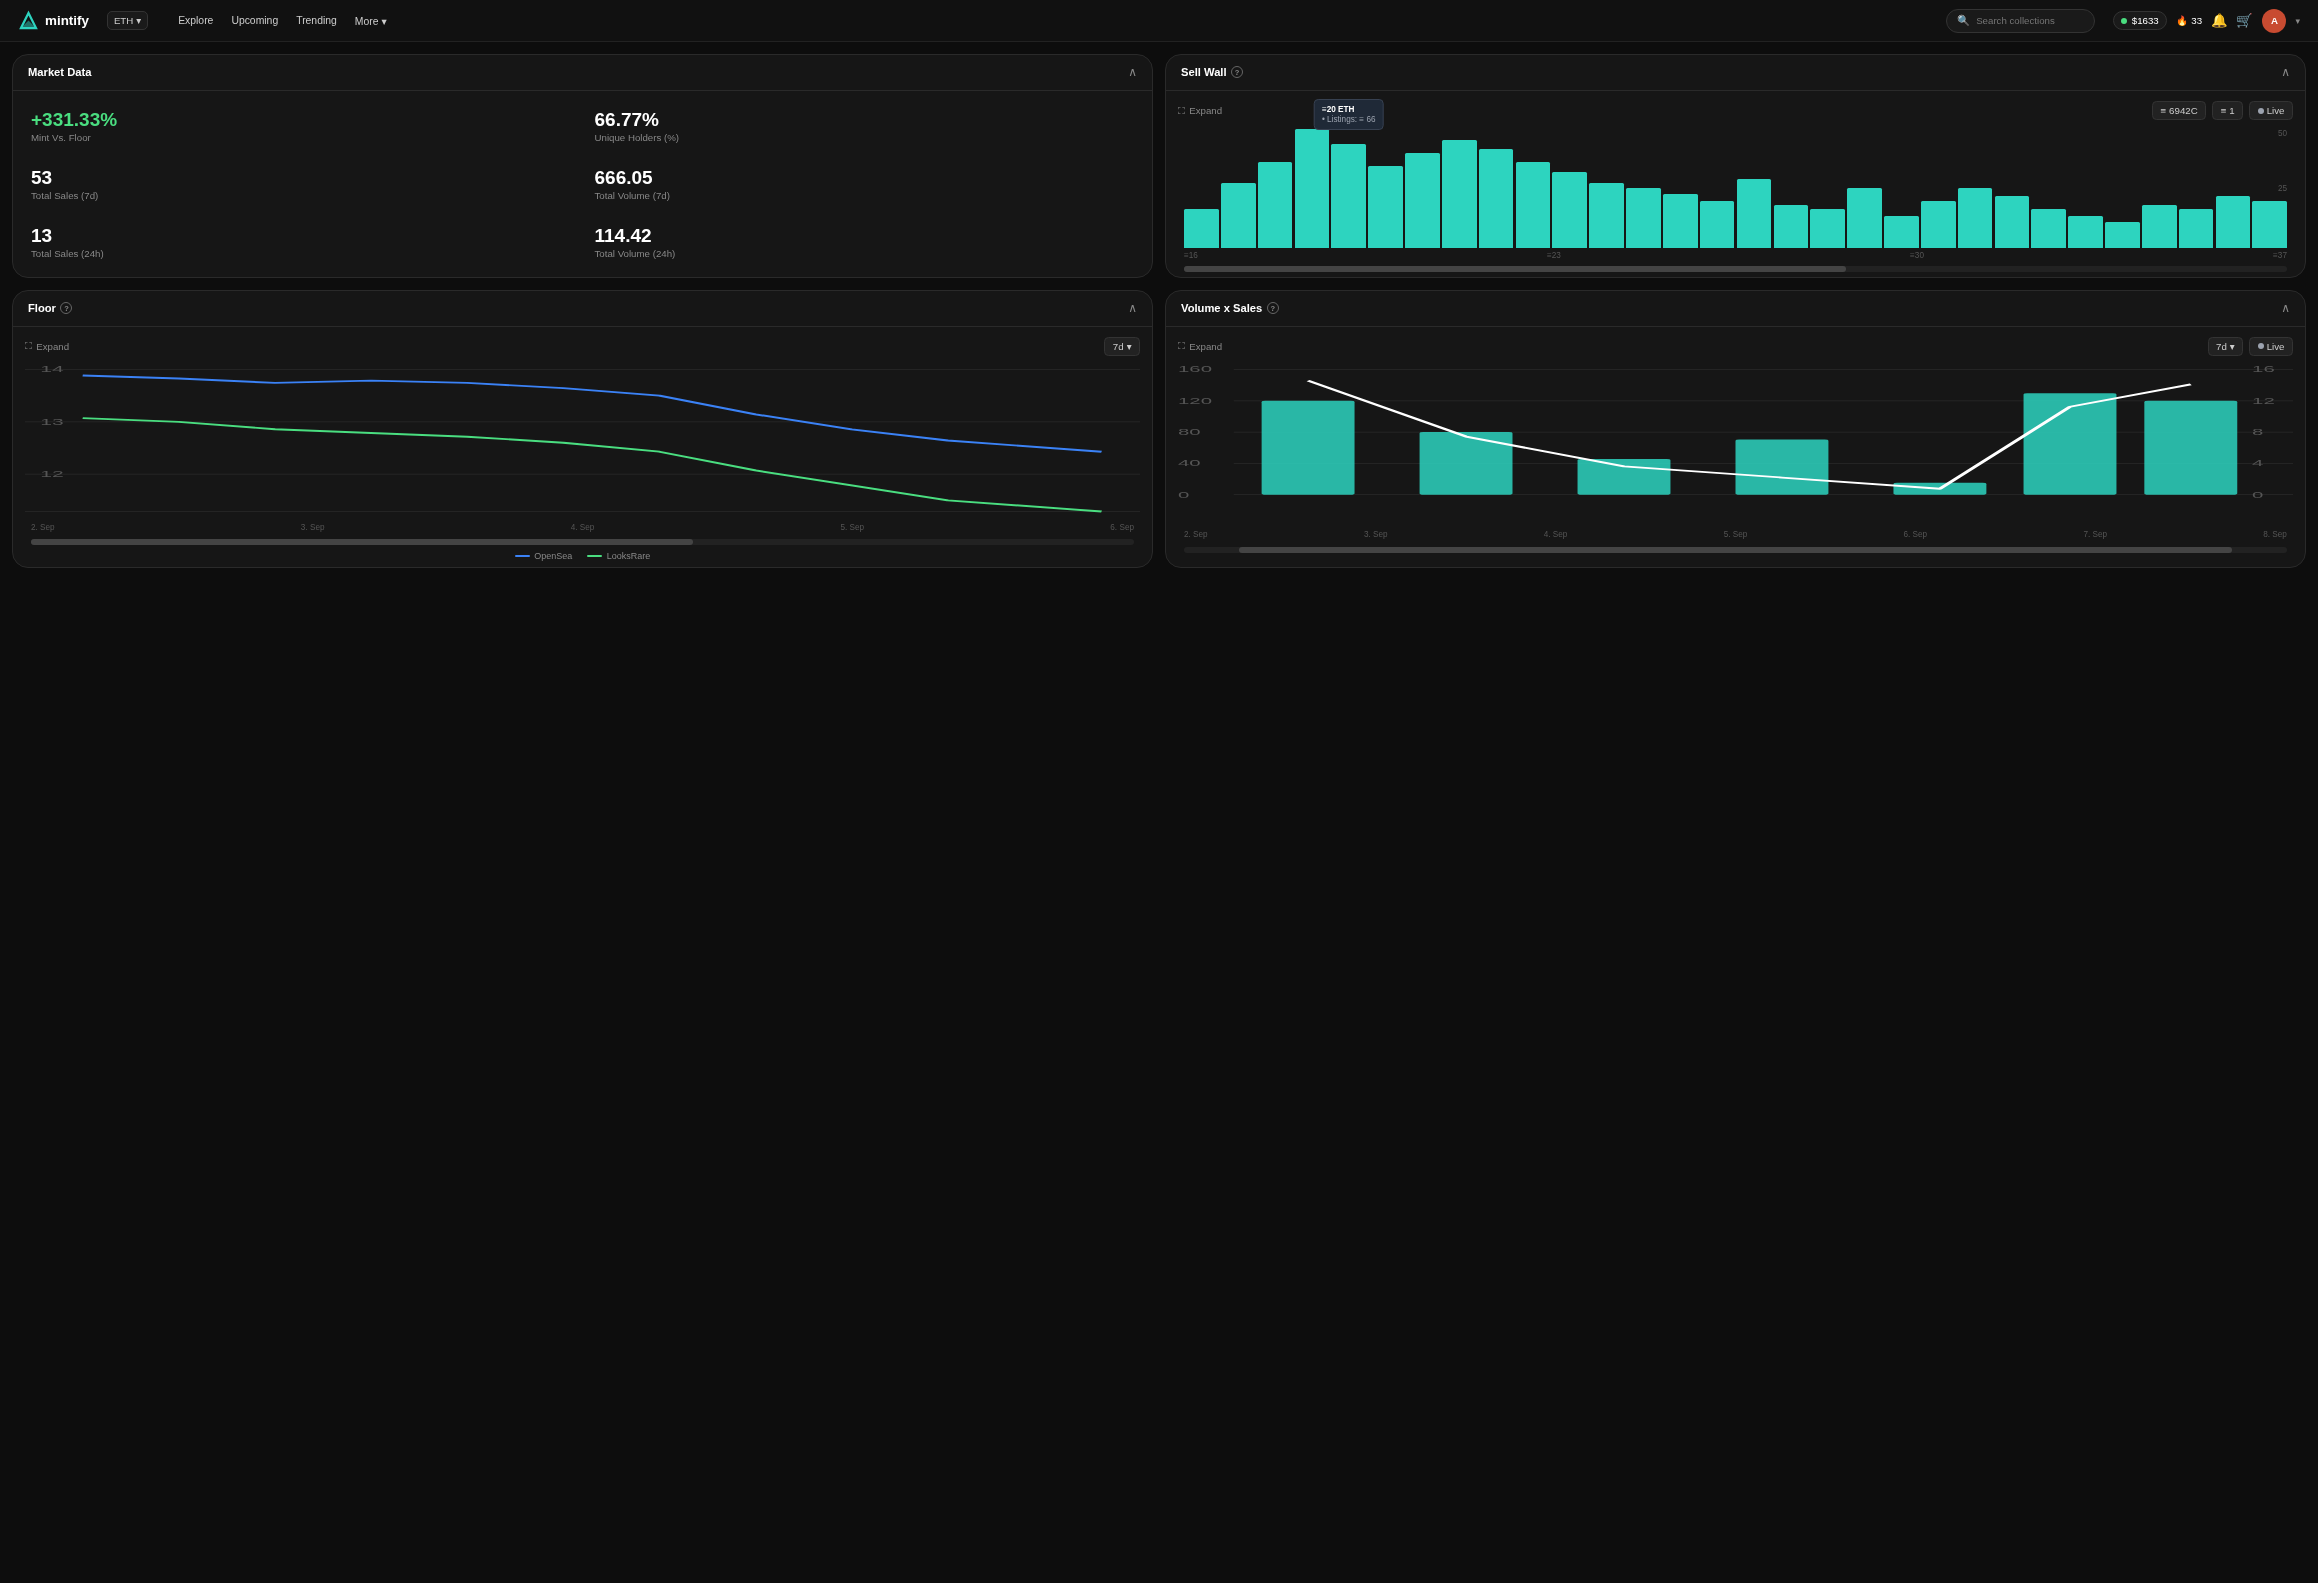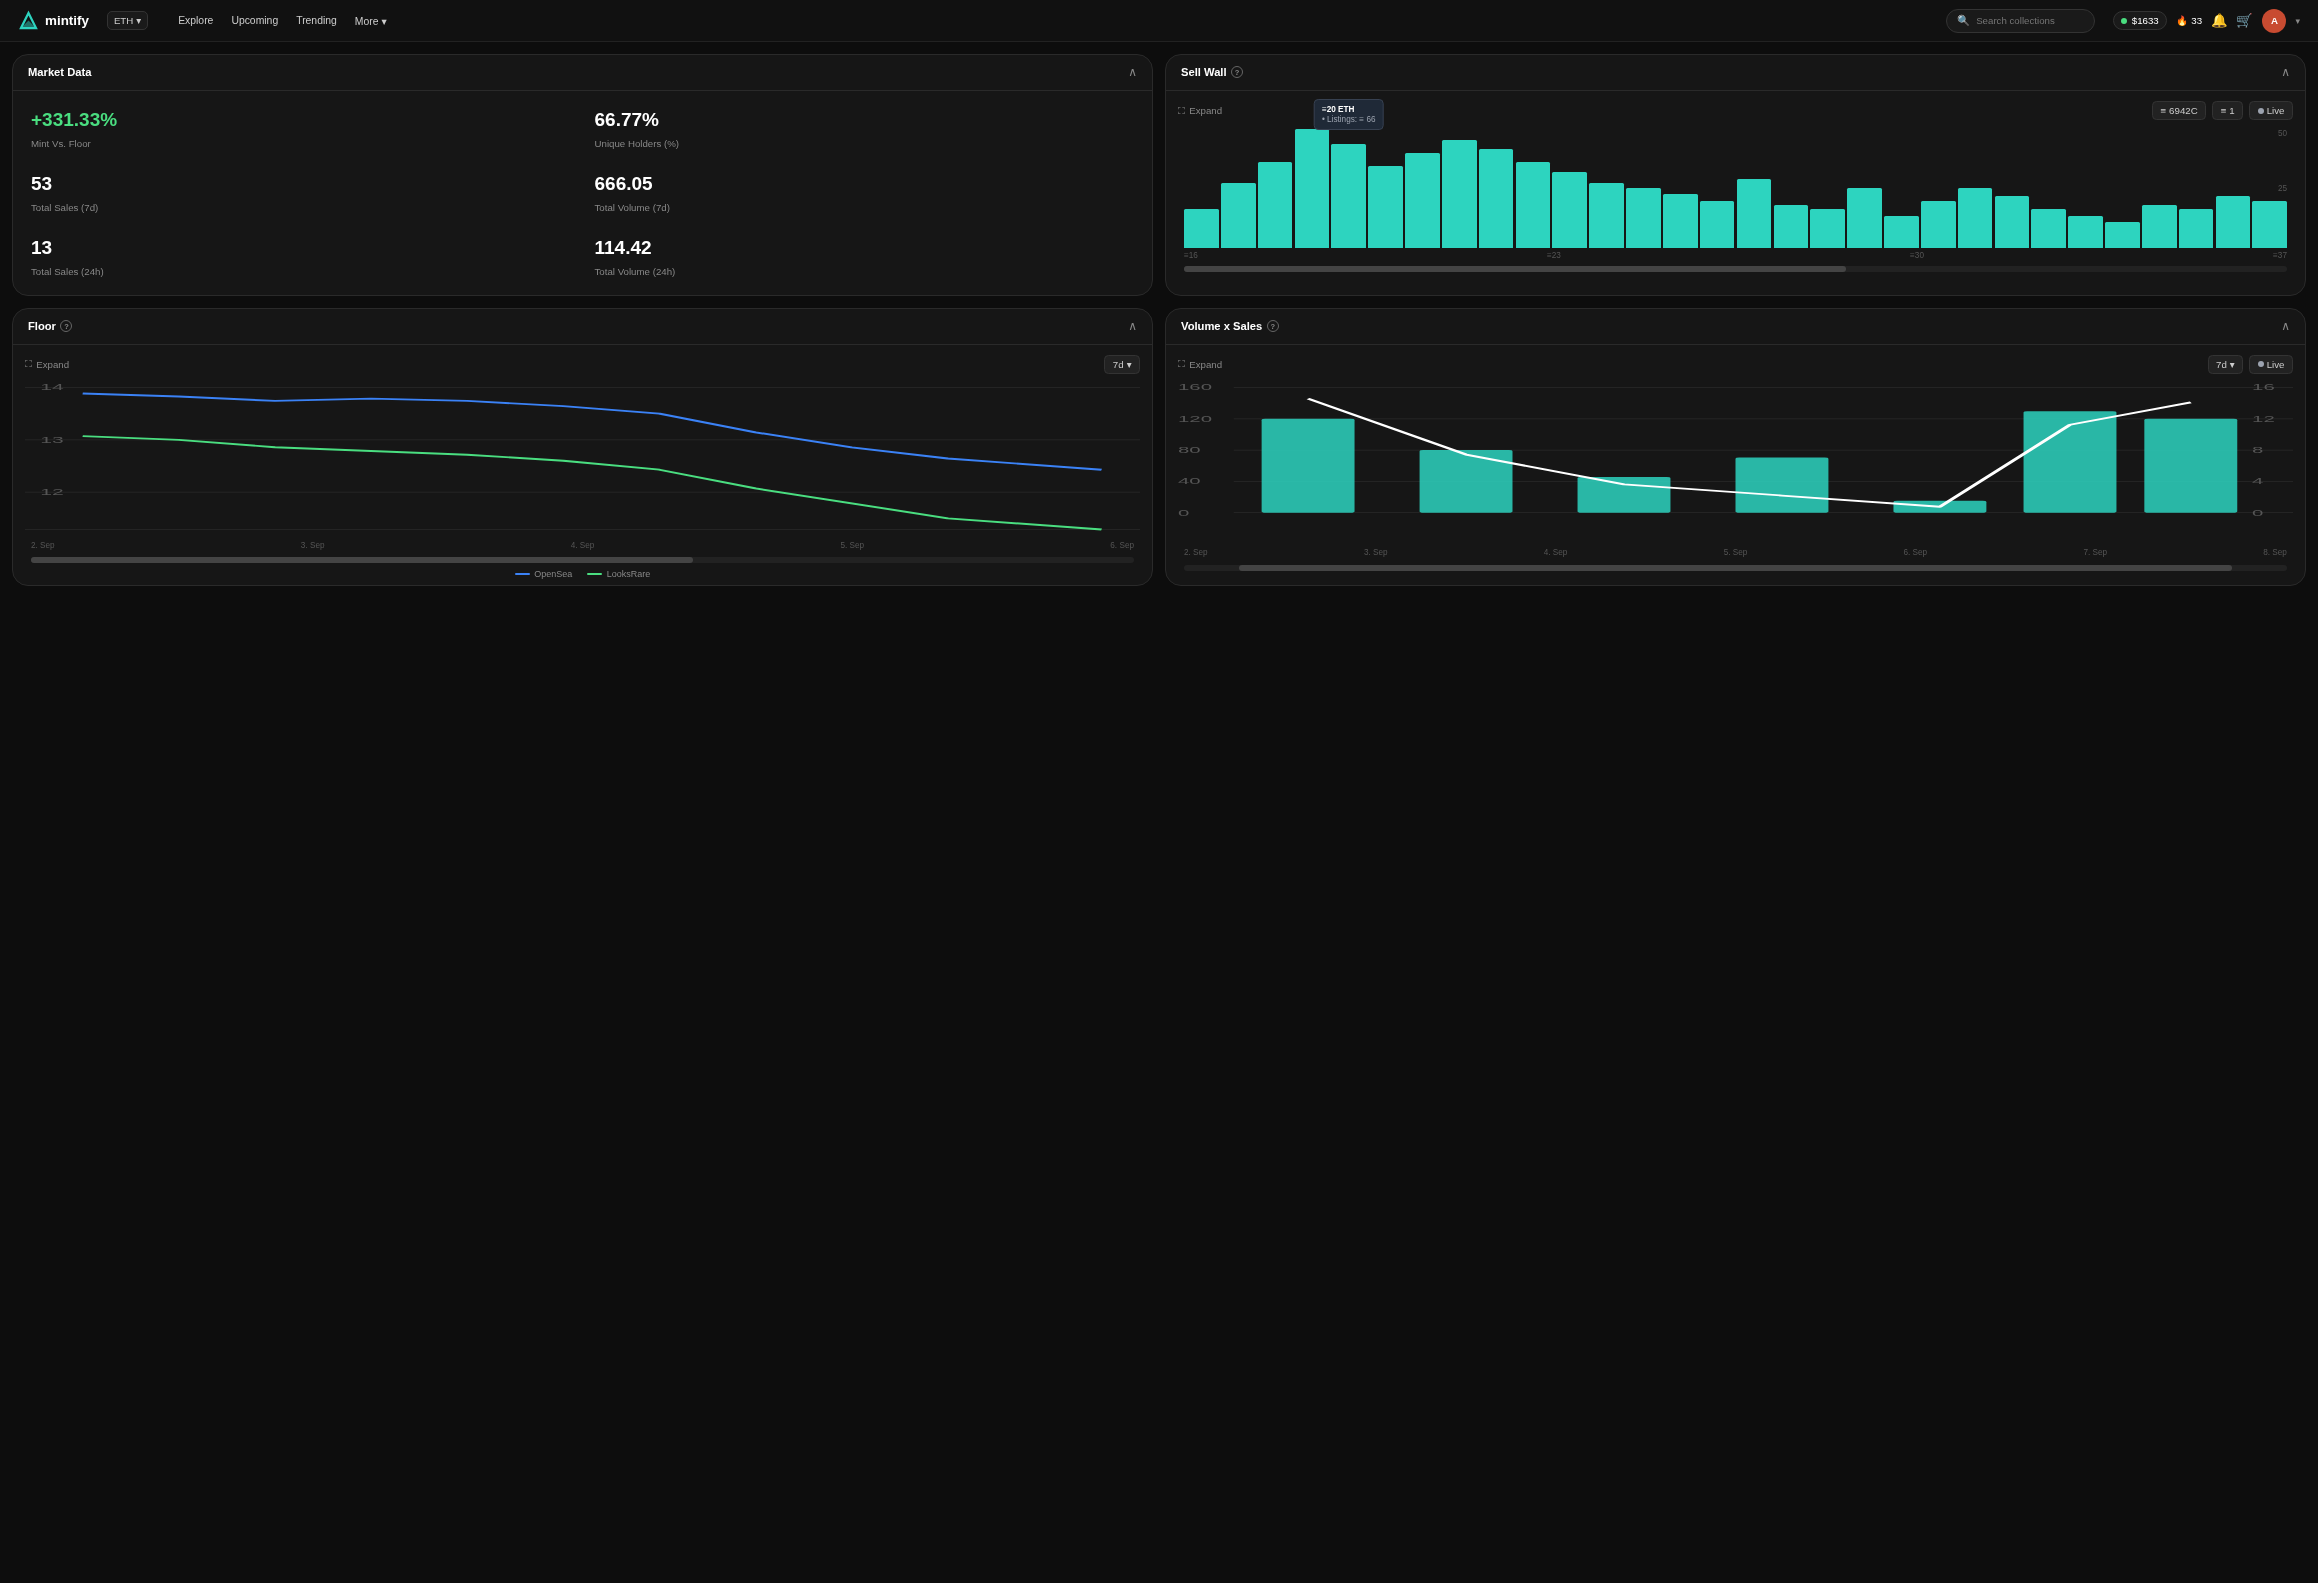--- a/index.html
+++ b/index.html
@@ -55,21 +55,21 @@
     }
     .panel-title { font-size: 11.2px; font-weight: 600; display: flex; align-items: center; gap: 4.5px; }
     .help-icon { width: 12px; height: 12px; border: 0.7px solid #666; border-radius: 50%; display: flex; align-items: center; justify-content: center; font-size: 7.5px; color: #888; cursor: pointer; }
     .chevron-btn { background: none; border: none; color: #888; cursor: pointer; font-size: 12px; }
 
     
     .market-grid { display: grid; grid-template-columns: 1fr 1fr; padding: 18px 18px; gap: 24px; }
     .stat-block {}
     .stat-value { font-size: 19px; font-weight: 700; color: #fff; }
     .stat-value.green { color: #4ade80; }
-    .stat-label { font-size: 9.7px; color: #888; margin-top: 7px; }
+    .stat-label { font-size: 9.7px; color: #888; margin-top: 1px; }
 
     
     .sell-wall-body { padding: 10.4px 12px; }
     .sw-toolbar { display: flex; align-items: center; gap: 6px; margin-bottom: 9px; }
     .sw-expand { display: flex; align-items: center; gap: 4.5px; font-size: 9.7px; color: #888; cursor: pointer; }
     .sw-spacer { flex: 1; }
     .sw-btn {
       display: flex; align-items: center; gap: 3px;
       background: #222; border: 0.7px solid #333; border-radius: 4.5px;
       padding: 3px 7.5px; font-size: 9.7px; color: #ccc; cursor: pointer;

